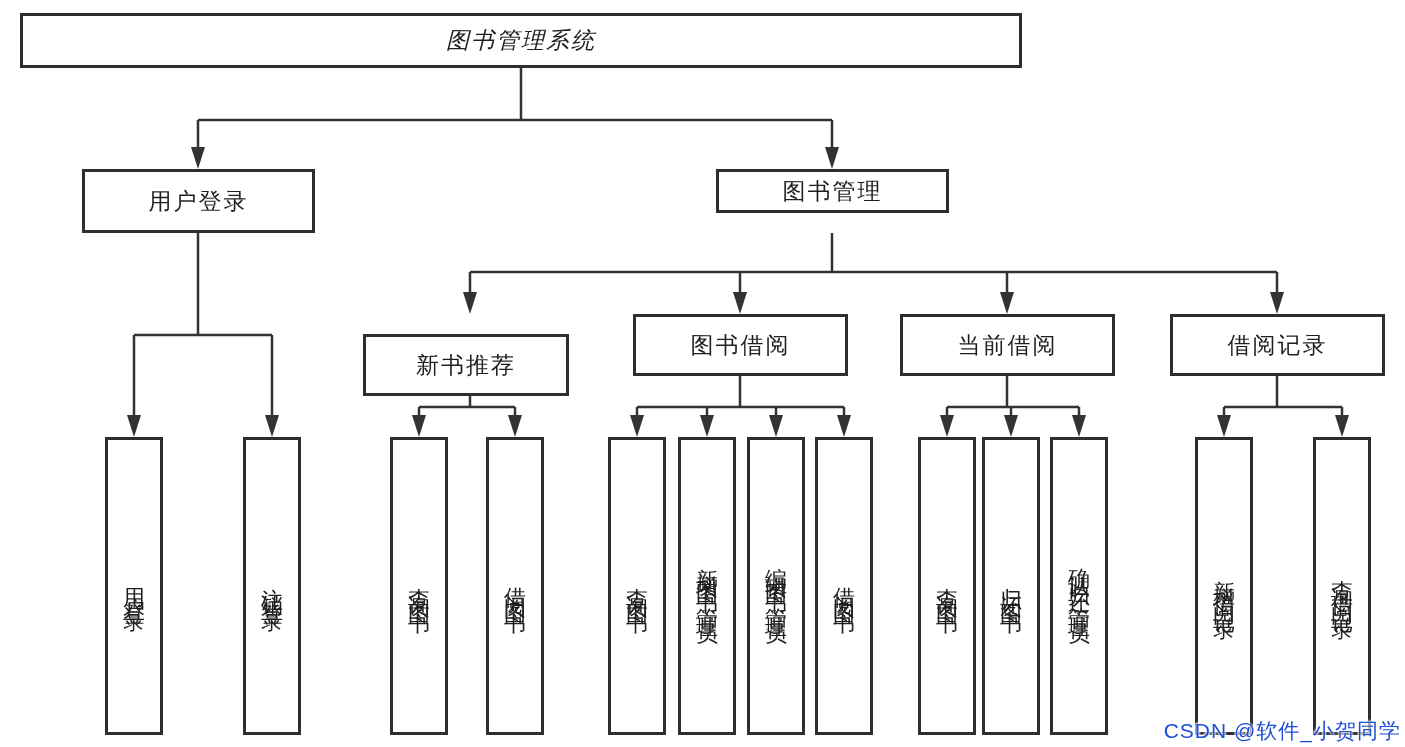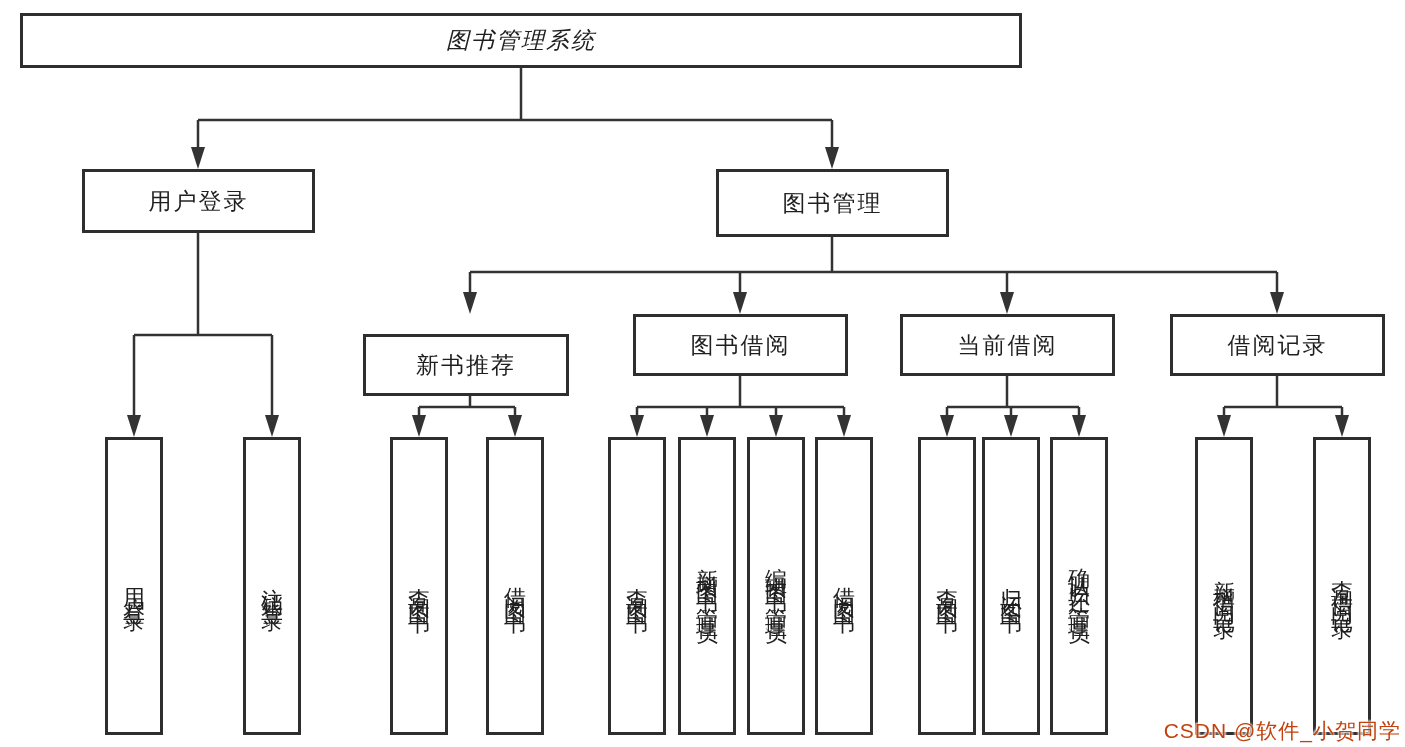--- a/index.html
+++ b/index.html
@@ -51,21 +51,21 @@
     line-height: 1;
     color: #1f1f1f;
     z-index: 2;
   }
   #watermark {
     position: absolute;
     right: 4px;
     bottom: 2px;
     font-size: 21px;
     letter-spacing: 1px;
-    color: #c2410c;
+    color: #1d4ed8;
     z-index: 3;
     text-shadow: 1px 1px 2px rgba(255,255,255,0.95), -1px -1px 2px rgba(255,255,255,0.95), 0 0 3px rgba(255,255,255,0.9);
     white-space: nowrap;
   }
 </style>
 </head>
 <body>
 
 <div id="canvas">
 
@@ -144,21 +144,21 @@
         <line x1="1342" y1="407" x2="1342" y2="418"></line>
         <polygon points="1335,415 1349,415 1342,437" stroke="none"></polygon>
       </g>
 
     </g>
   </svg>
 
   <div class="hbox" style="left:20px; top:13px; width:1002px; height:55px;font-style:italic;">图书管理系统</div>
 
   <div class="hbox" style="left:82px; top:169px; width:233px; height:64px;">用户登录</div>
-  <div class="hbox" style="left:716px; top:169px; width:233px; height:68px;">图书管理</div>
+  <div class="hbox" style="left:716px; top:169px; width:233px; height:44px;">图书管理</div>
 
   <div class="hbox" style="left:363px; top:314px; width:206px; height:62px;margin-top:20px;">新书推荐</div>
   <div class="hbox" style="left:900px; top:314px; width:215px; height:62px;">当前借阅</div>
   <div class="hbox" style="left:633px; top:314px; width:215px; height:62px;">图书借阅</div>
   <div class="hbox" style="left:1170px; top:314px; width:215px; height:62px;">借阅记录</div>
 
   <div class="vbox" style="left:105px; top:437px;">用户登录</div>
   <div class="vbox" style="left:243px; top:437px;">注销登录</div>
 
   <div class="vbox" style="left:390px; top:437px;">查询图书</div>

